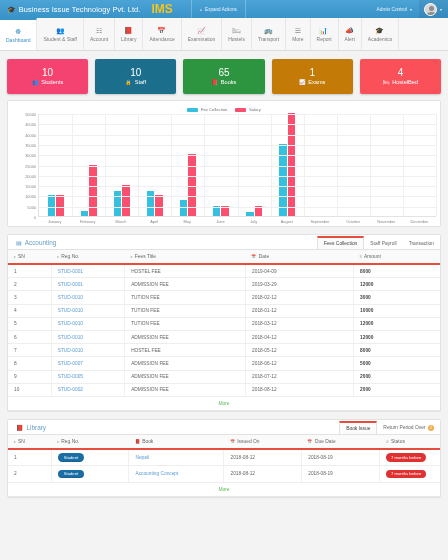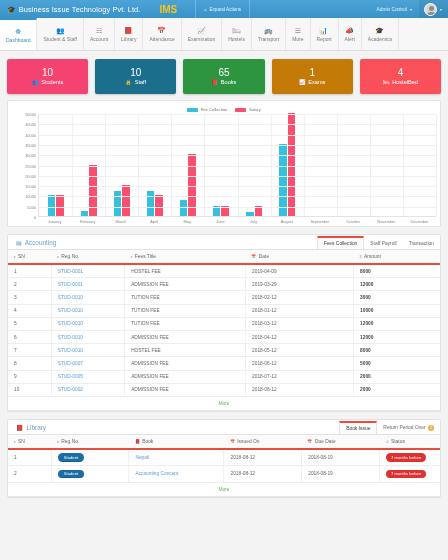--- a/index.html
+++ b/index.html
@@ -16,21 +16,21 @@
     height:18px;
     background:#3a99d0;
     background:linear-gradient(#4ba3d6,#3a93c8);
     display:flex; align-items:center;
     color:#fff;
     position:relative;
   }
   .brand{ display:flex; align-items:center; gap:3px; padding-left:7px; }
   .brand-cap{ font-size:7px; line-height:1; }
   .brand-text{ font-size:7.4px; letter-spacing:.1px; color:#fff; }
-  .brand-ims{ font-size:10px; color:#f5c518; font-weight:bold; margin-left:16px;}
+  .brand-ims{ font-size:12px; color:#f5c518; font-weight:bold; margin-left:8px;}
   .expand{
     margin-left:18px; padding:0 8px; height:18px;
     display:flex; align-items:center; gap:3px;
     border-left:1px solid rgba(255,255,255,.25);
     border-right:1px solid rgba(255,255,255,.25);
     font-size:4.6px; color:#eaf4fb;
   }
   .expand-ico{ font-size:4.6px; }
   .topbar-right{ margin-left:auto; display:flex; align-items:center; height:18px; }
   .admin-ctrl{

